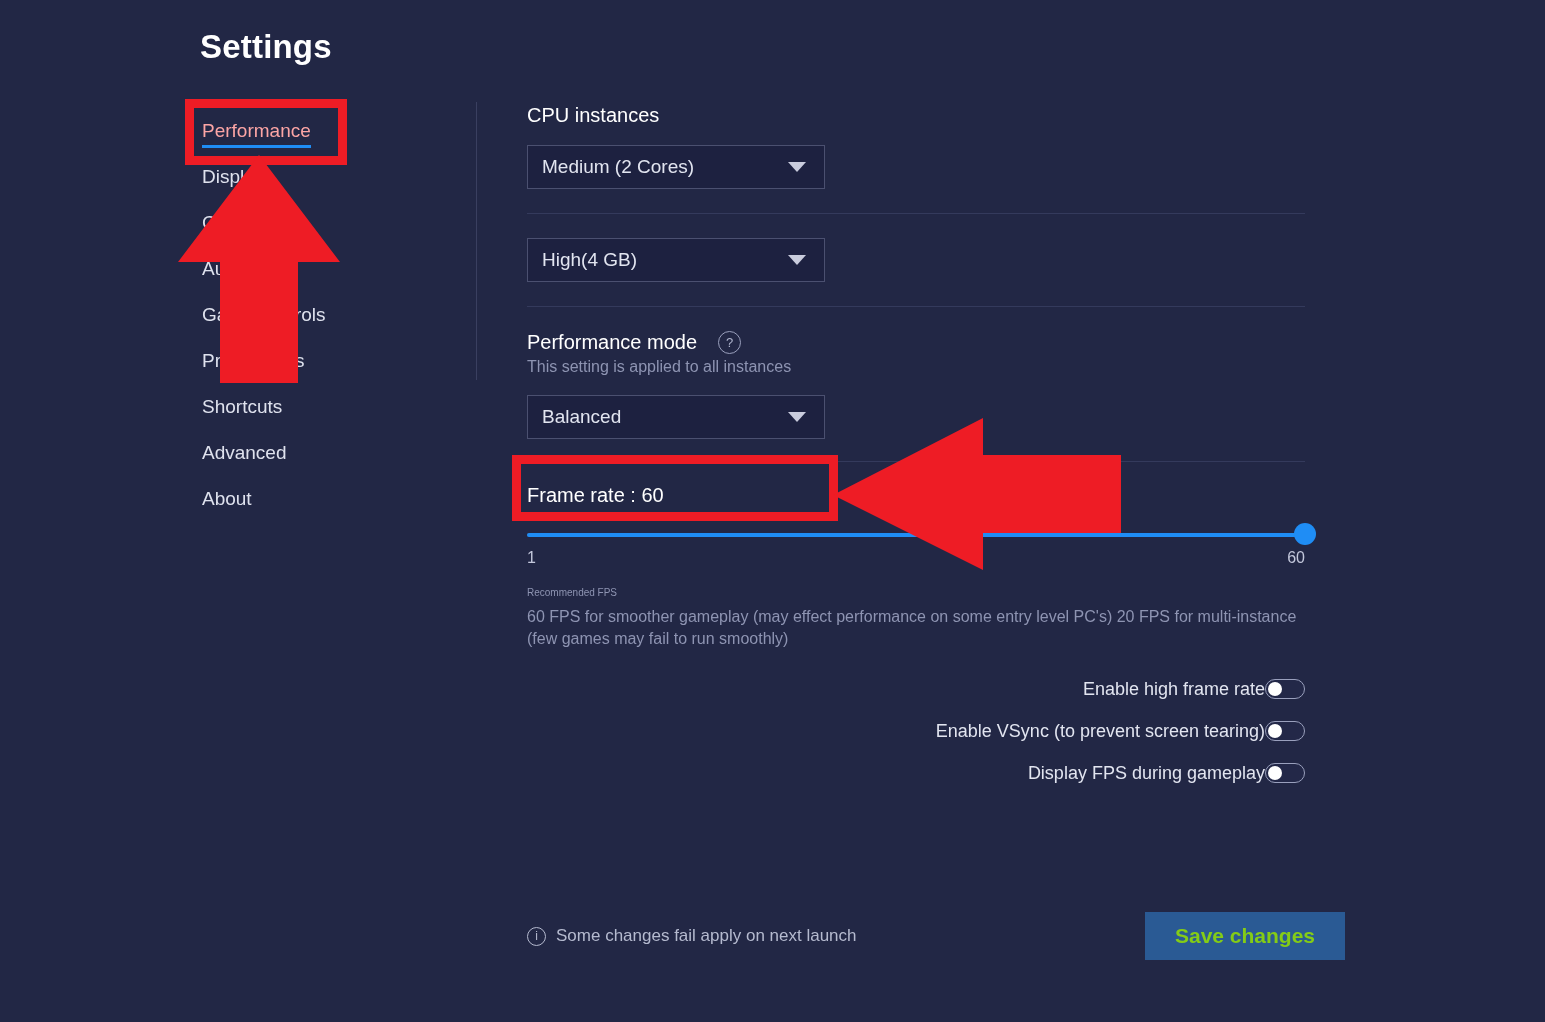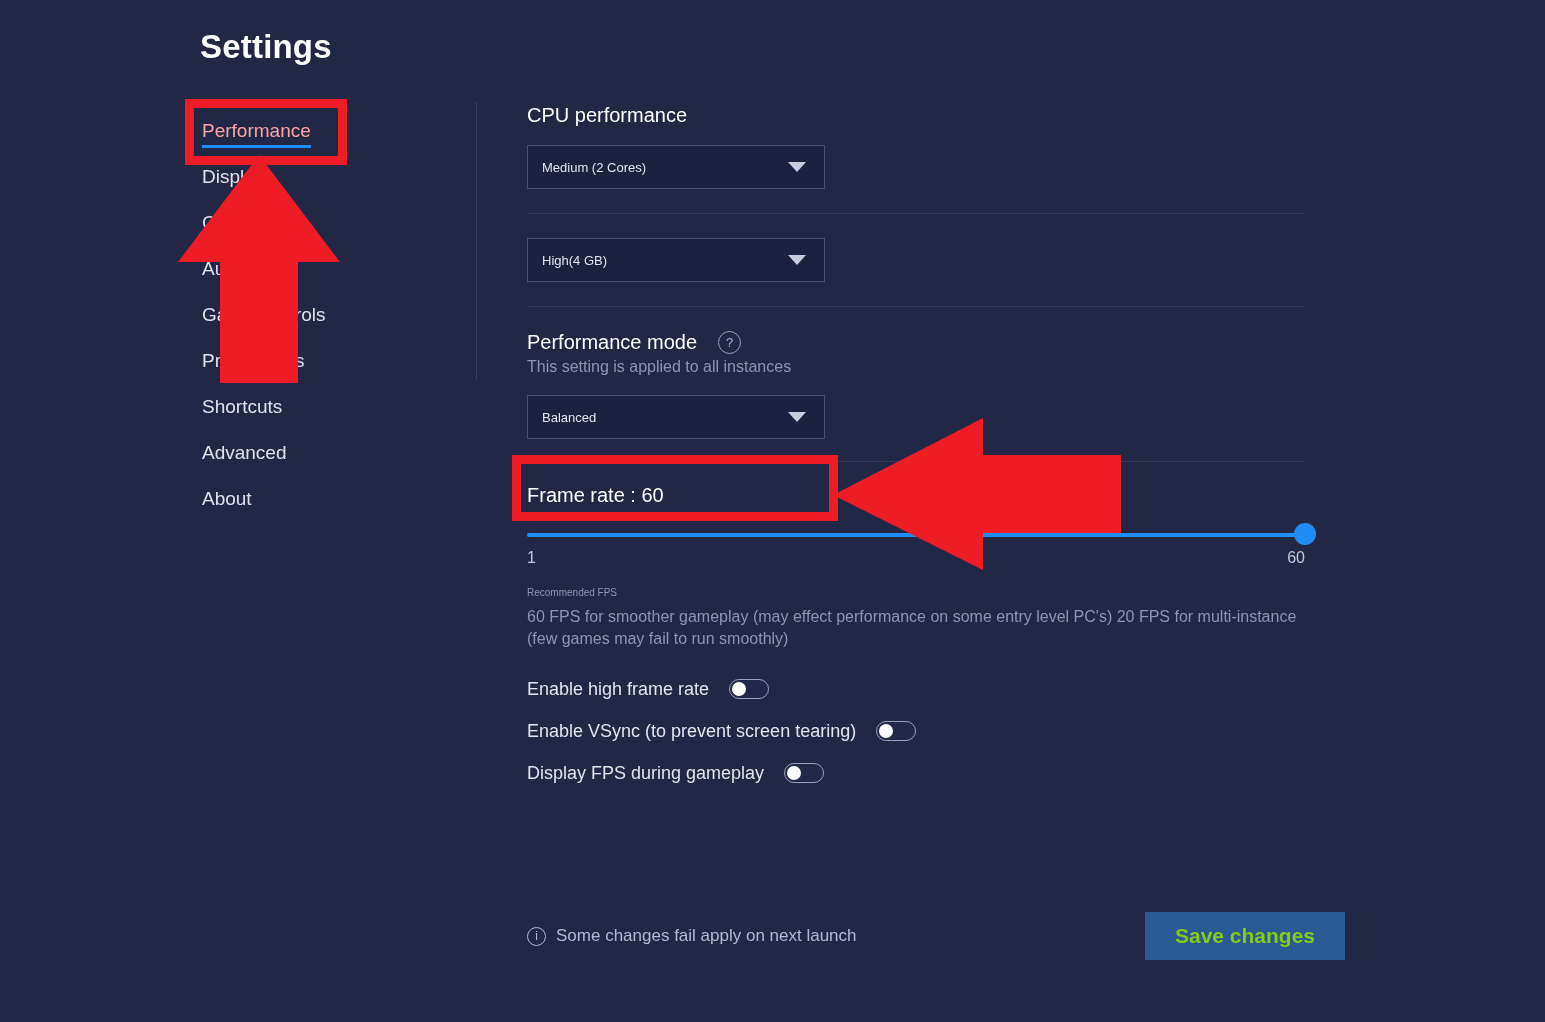--- a/index.html
+++ b/index.html
@@ -90,21 +90,21 @@
     box-sizing: border-box;
     background: #1d2140;
     border: 1px solid #4b5070;
     display: flex;
     align-items: center;
     padding: 0 14px;
     cursor: pointer;
     position: relative;
   }
   .select-value {
-    font-size: 13px;
+    font-size: 19px;
     color: #e2e5f0;
     flex: 1;
   }
   .caret {
     width: 0;
     height: 0;
     border-left: 9px solid transparent;
     border-right: 9px solid transparent;
     border-top: 10px solid #c9ccdd;
     margin-right: 4px;
@@ -200,23 +200,22 @@
     color: #8e94b2;
     line-height: 1.38;
     margin-bottom: 18px;
     max-width: 778px;
   }
 
   
   .toggle-row {
     display: flex;
     align-items: center;
-    justify-content: flex-start;
+    justify-content: flex-end;
     height: 42px;
-    gap: 20px;
   }
   .toggle-label {
     font-size: 18px;
     color: #e2e5f0;
   }
   .toggle {
     width: 40px;
     height: 20px;
     border-radius: 10px;
     border: 1.6px solid #9aa0bd;
@@ -346,21 +345,21 @@
   <div class="nav-item">
     <span class="nav-label">About</span>
   </div>
 </nav>
 
 <div id="vertical-divider"></div>
 
 <main id="content">
 
   <section class="block" id="cpu-block">
-    <div class="field-label">CPU performance</div>
+    <div class="field-label">CPU instances</div>
     <div class="select-box">
       <span class="select-value">Medium (2 Cores)</span>
       <span class="caret"></span>
     </div>
   </section>
 
   <div class="hr"></div>
 
   <section class="block" id="mem-block">
     <div class="select-box">

